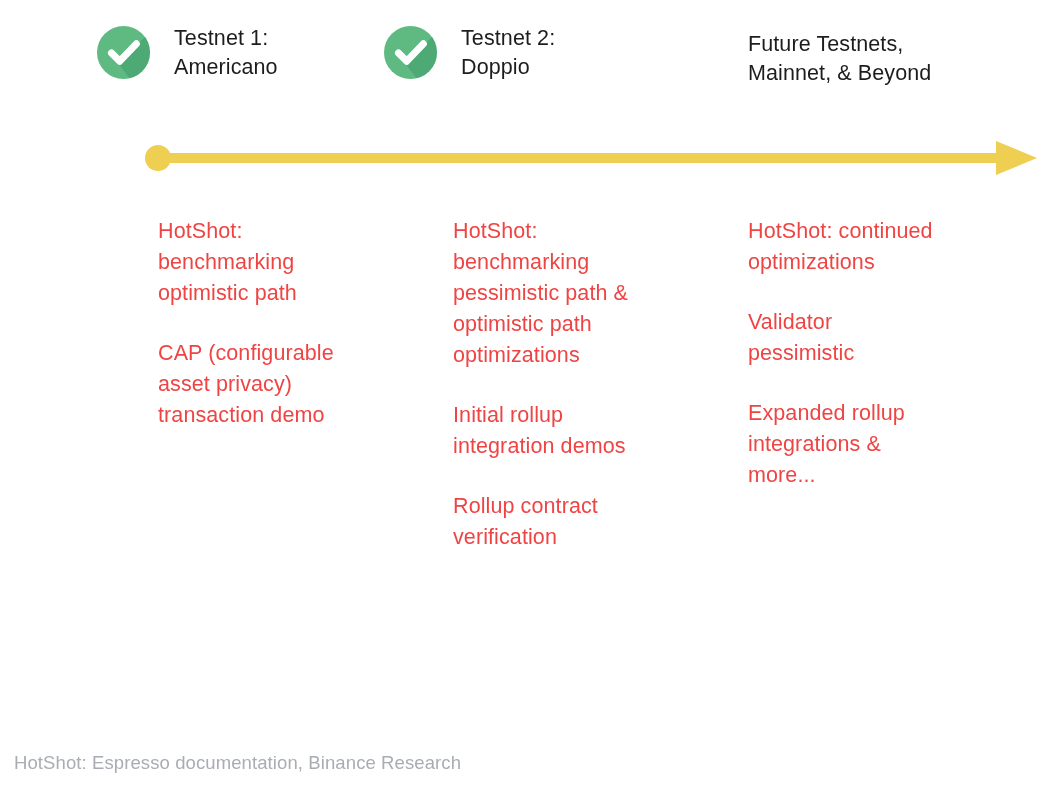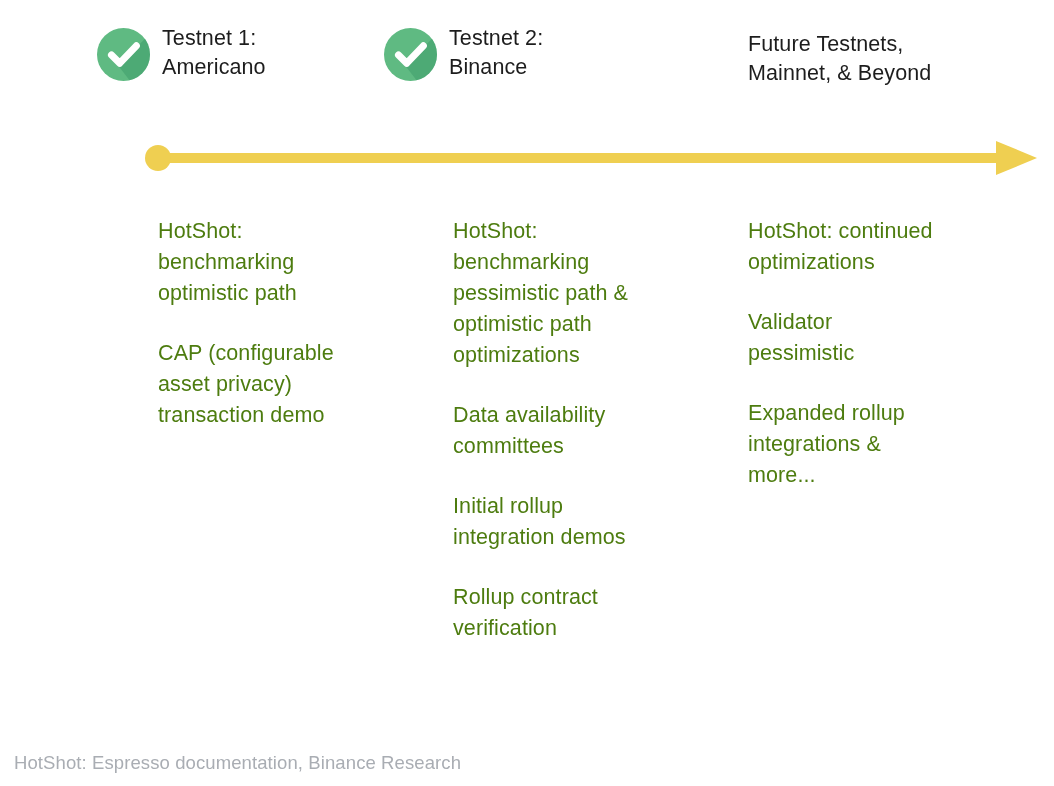--- a/index.html
+++ b/index.html
@@ -17,22 +17,22 @@
   #canvas {
     position: relative;
     width: 1054px;
     height: 786px;
   }
 
   
   .phase-header {
     position: absolute;
     display: flex;
-    align-items: center;
-    gap: 12px;
+    align-items: flex-start;
+    gap: 24px;
   }
   .phase-header .check-icon {
     flex: 0 0 auto;
     width: 53px;
     height: 53px;
     display: block;
     margin-top: 2px;
   }
   .phase-title {
     font-size: 21.5px;
@@ -56,21 +56,21 @@
   }
 
   
   .column {
     position: absolute;
     top: 216px;
   }
   .col-block {
     font-size: 21.5px;
     line-height: 31px;
-    color: #4d7c0f;
+    color: #ef4444;
     white-space: pre-line;
     margin-bottom: 29px;
     letter-spacing: 0.1px;
   }
   .col-block:last-child { margin-bottom: 0; }
 
   #column-1 { left: 158px; width: 275px; }
   #column-2 { left: 453px; width: 285px; }
   #column-3 { left: 748px; width: 250px; }
 
@@ -114,21 +114,21 @@
             <circle cx="32" cy="32" r="32"></circle>
           </clipPath>
       </defs>
       <circle cx="32" cy="32" r="32" fill="#5FBA82"></circle>
       <g clip-path="url(#clip-circle-2)">
         <path d="M16 33 L27 44 L64 7 L64 64 L40 64 Z" fill="#3E9C6B" opacity="0.55"></path>
       </g>
       <path d="M17.5 32.5 L27.5 42.5 L47.5 21.5" fill="none" stroke="#FFFFFF" stroke-width="8.5" stroke-linecap="round" stroke-linejoin="round"></path>
     </svg>
     <div class="phase-title">Testnet 2:
-Binance</div>
+Doppio</div>
   </div>
 
   <div class="phase-header" id="phase-3-header">
     <div class="phase-title">Future Testnets,
 Mainnet, &amp; Beyond</div>
   </div>
 
   <svg id="timeline" viewBox="0 0 1054 62">
     <rect x="158" y="25" width="840" height="10" fill="#EFCF51"></rect>
     <circle cx="158" cy="30" r="13" fill="#EFCF51"></circle>
@@ -143,22 +143,20 @@
 asset privacy)
 transaction demo</div>
   </div>
 
   <div class="column" id="column-2">
     <div class="col-block">HotShot:
 benchmarking
 pessimistic path &amp;
 optimistic path
 optimizations</div>
-    <div class="col-block">Data availability
-committees</div>
     <div class="col-block">Initial rollup
 integration demos</div>
     <div class="col-block">Rollup contract
 verification</div>
   </div>
 
   <div class="column" id="column-3">
     <div class="col-block">HotShot: continued
 optimizations</div>
     <div class="col-block">Validator

